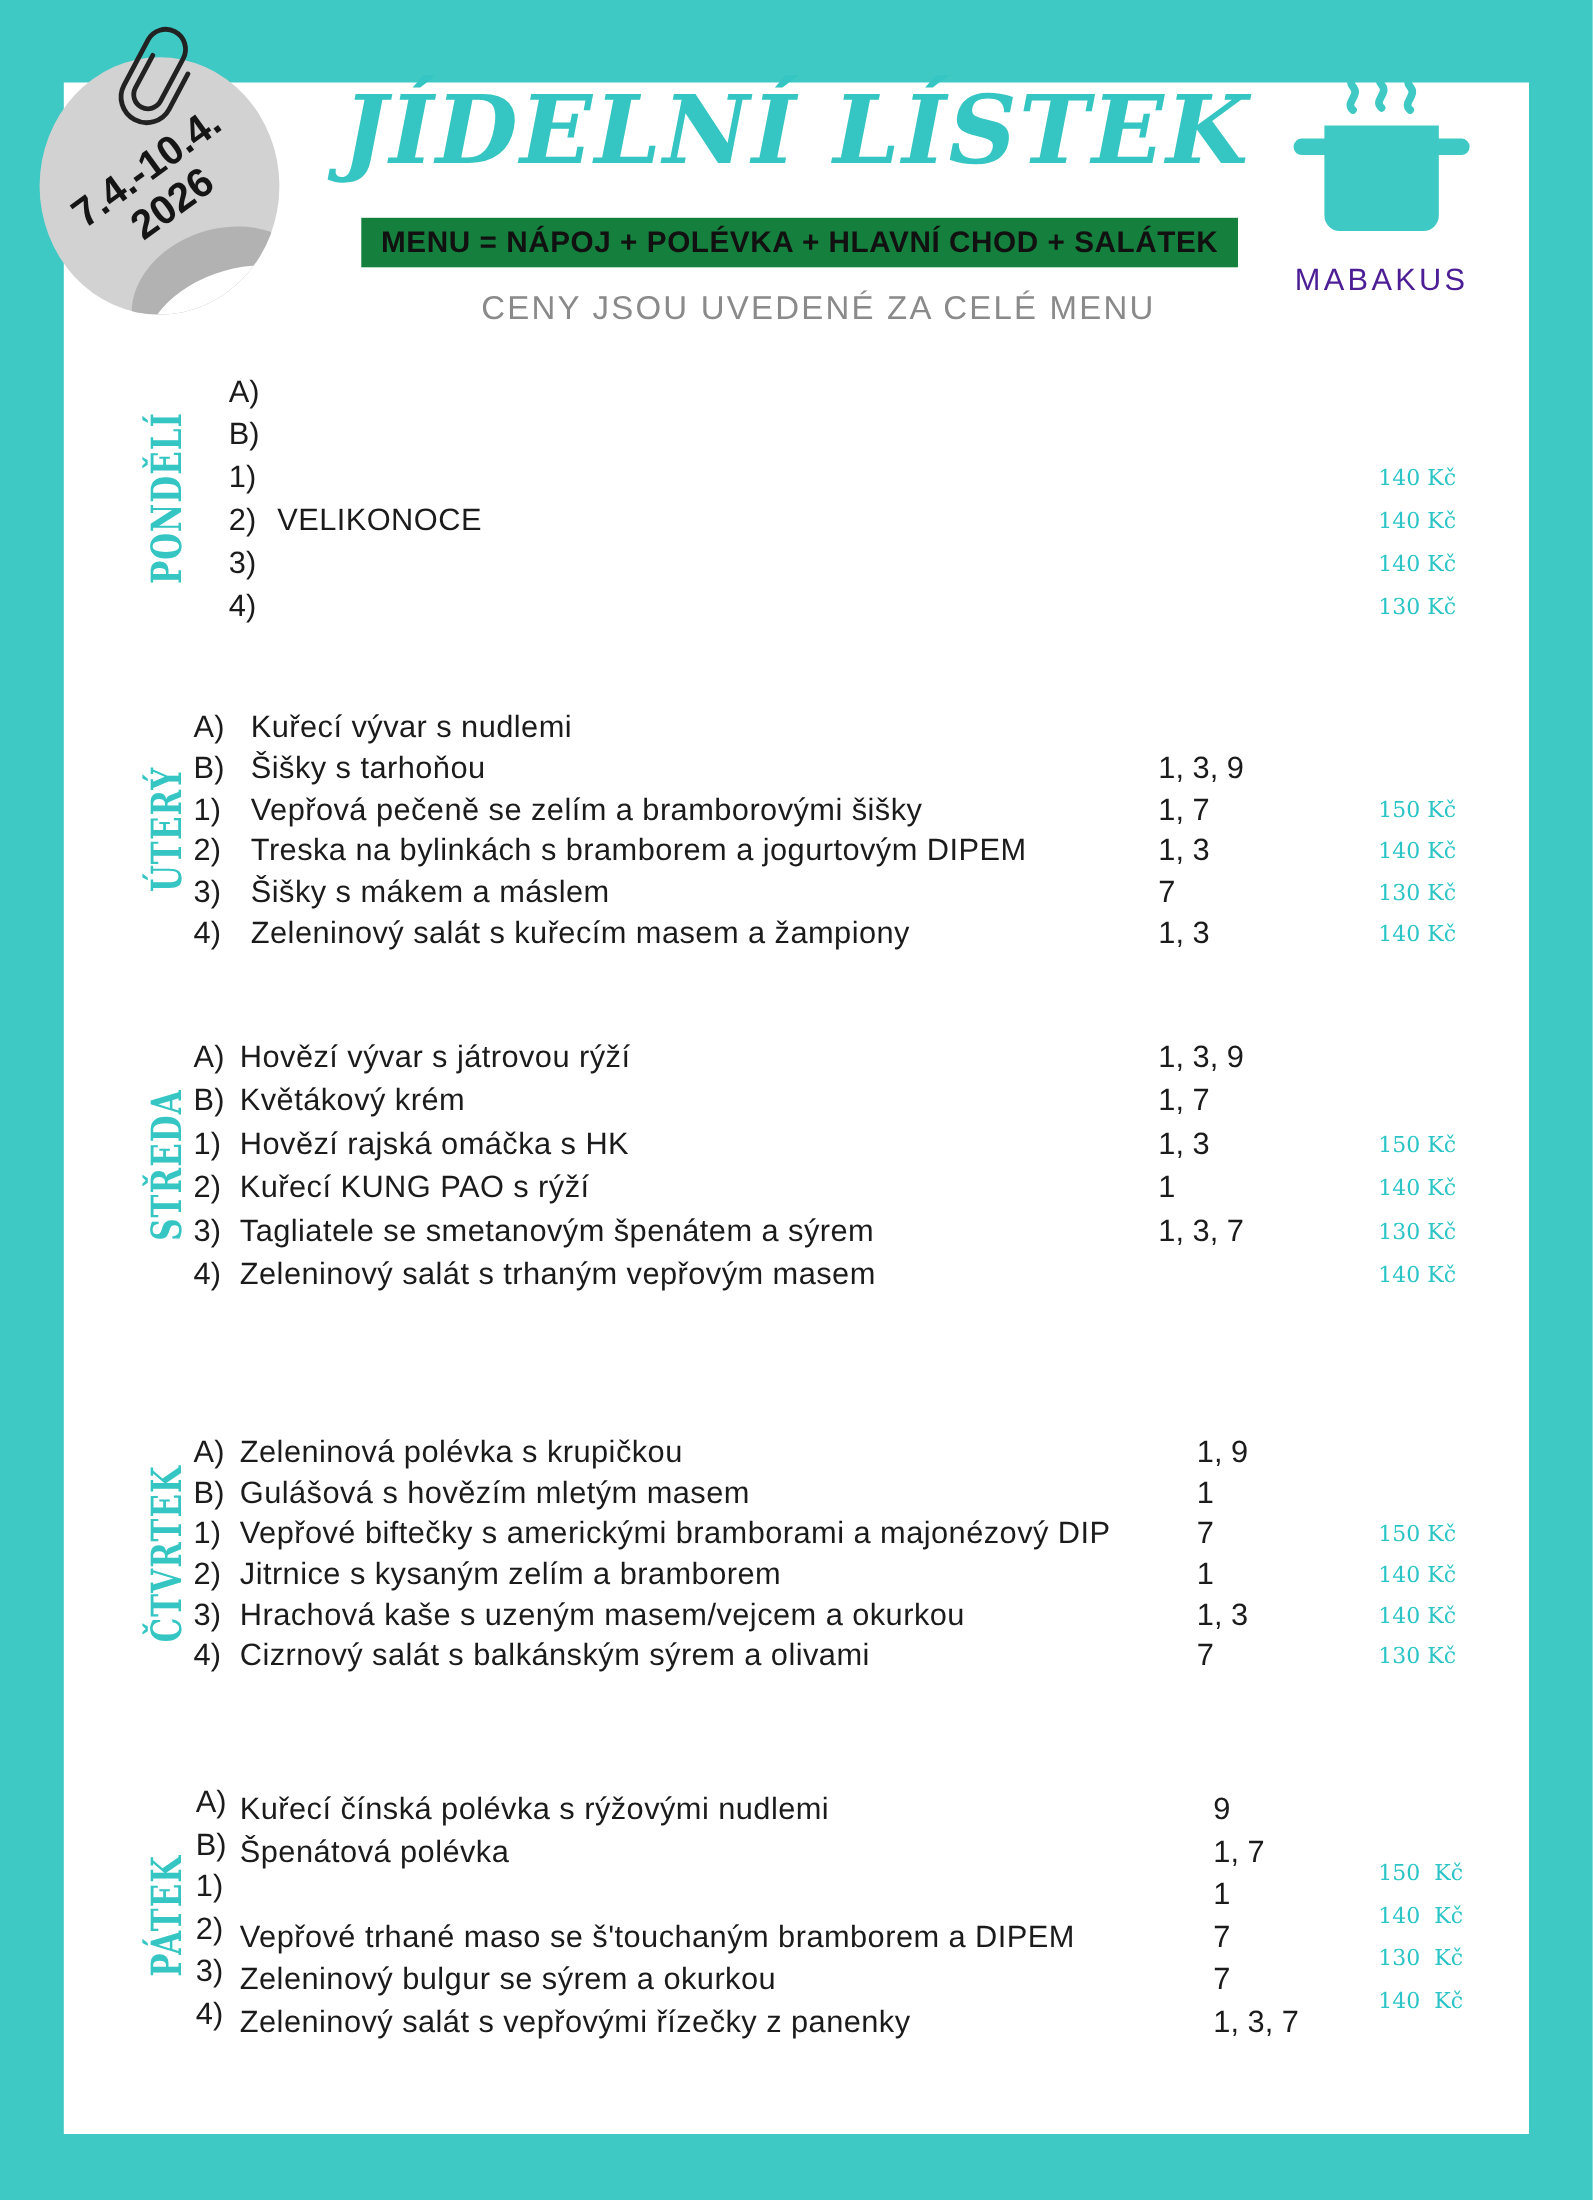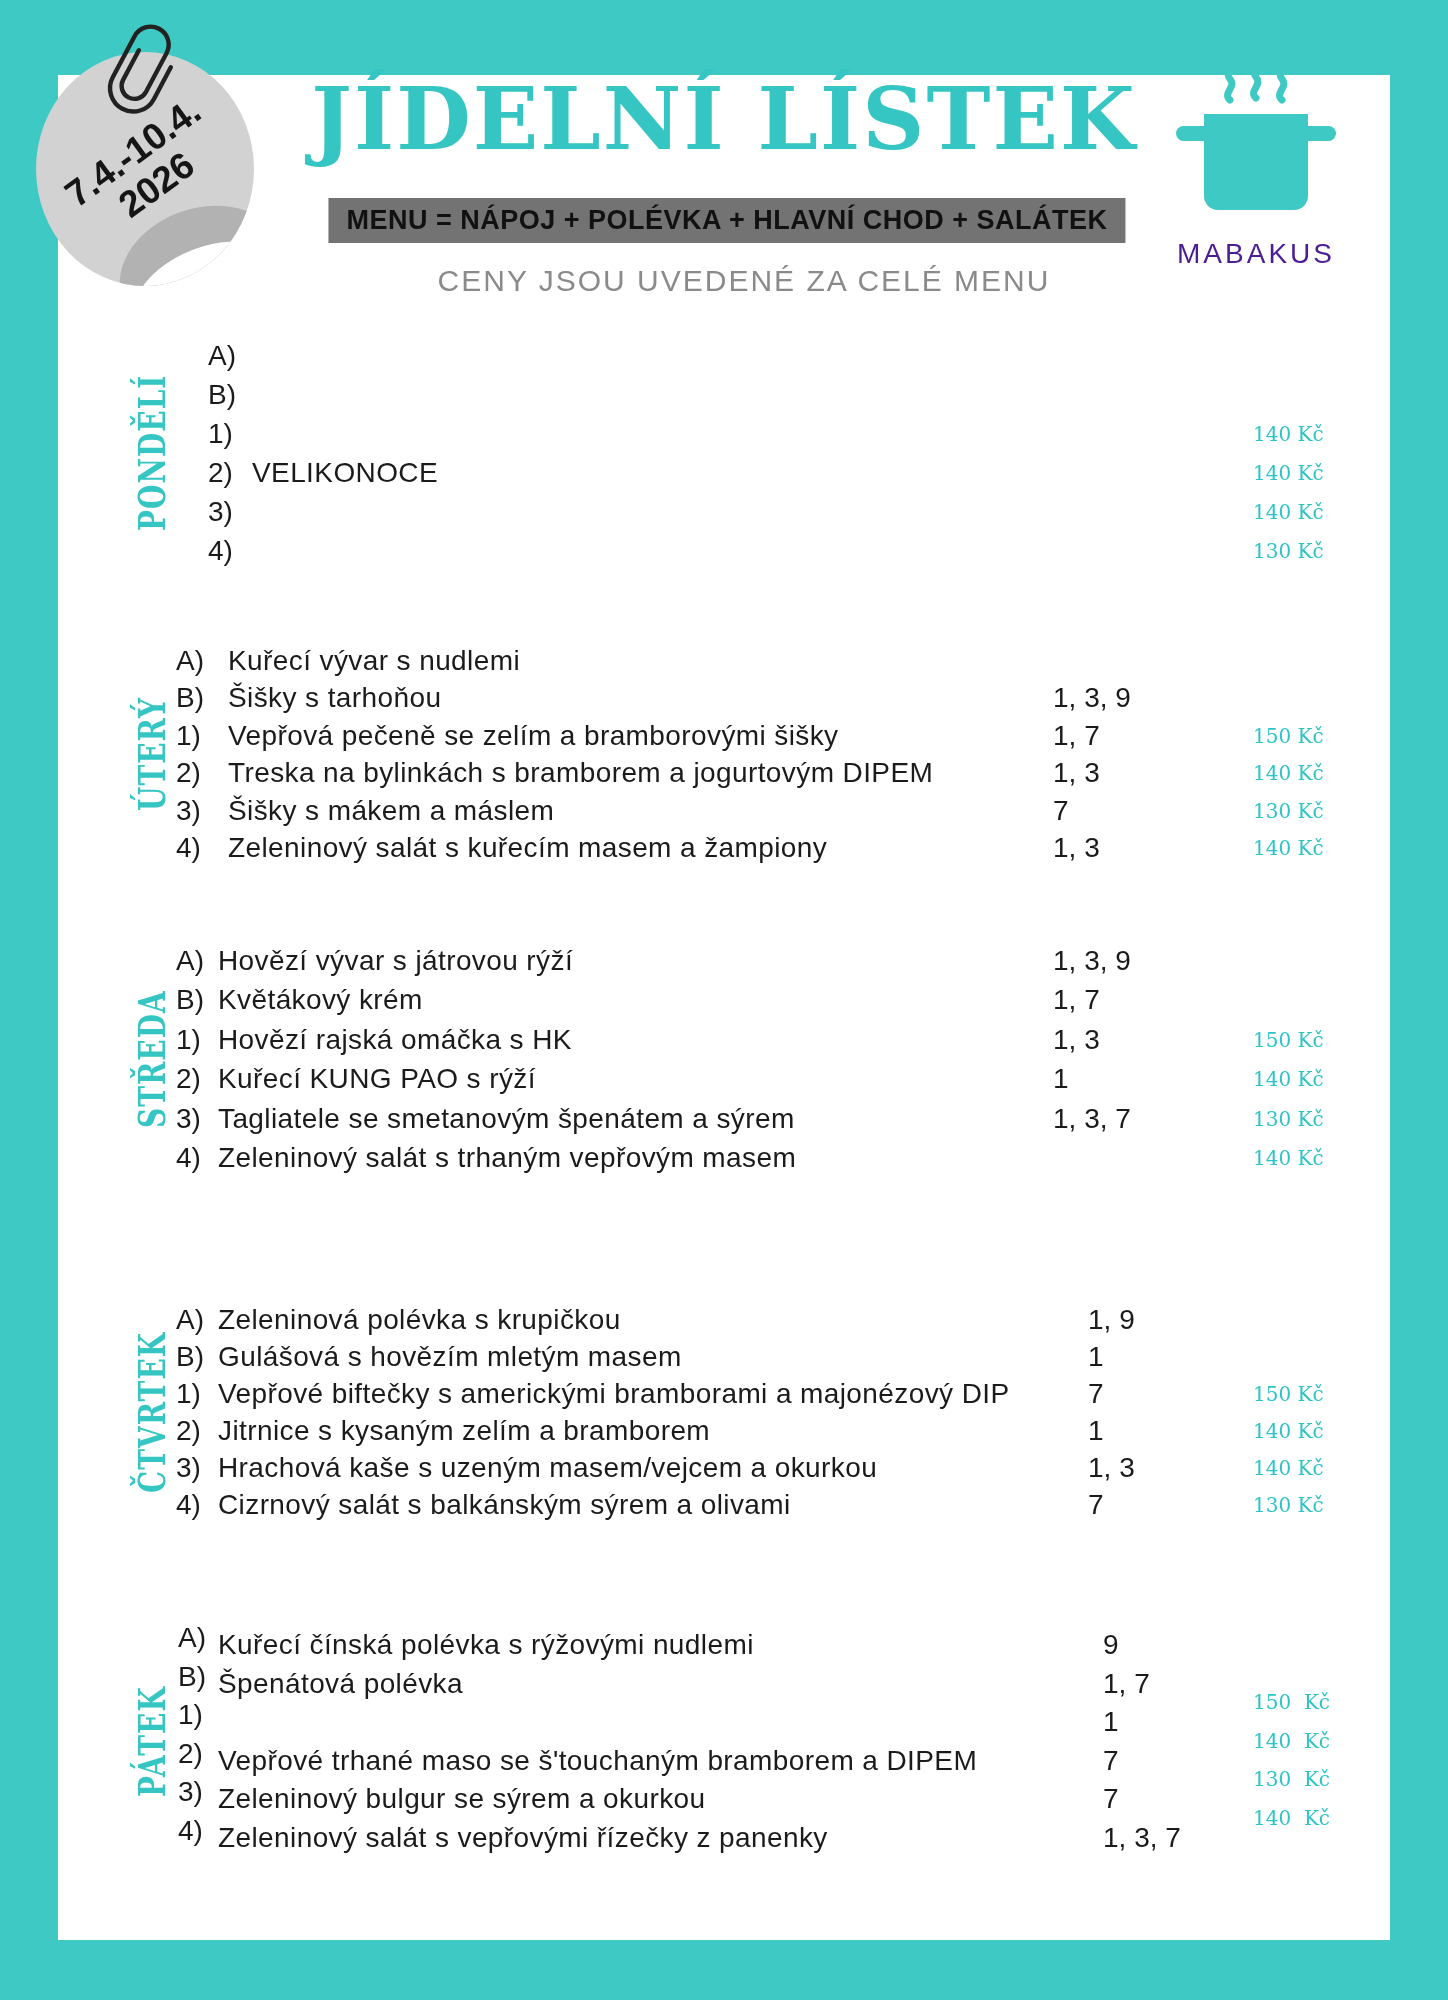--- a/index.html
+++ b/index.html
@@ -13,23 +13,23 @@
   .sticker .shadowfold{position:absolute;width:170px;height:130px;background:#b2b2b2;
            bottom:-52px;right:-34px;border-radius:50%;transform:rotate(-18deg);}
   .sticker .whitefold{position:absolute;width:180px;height:120px;background:#ffffff;
            bottom:-78px;right:-56px;border-radius:50%;transform:rotate(-16deg);}
   .sticker .datewrap{position:absolute;inset:0;display:flex;flex-direction:column;
            align-items:center;justify-content:center;transform:rotate(-36deg);
            font-weight:700;font-size:37px;line-height:1.08;color:#151515;}
   .paperclip{position:absolute;left:112px;top:22px;transform:rotate(28deg);}
   .title{position:absolute;left:0;top:70px;width:1448px;text-align:center;
          font-family:"DejaVu Serif",serif;font-weight:700;font-size:86px;line-height:1.15;
-         color:#35c6c3;letter-spacing:2px;}
+         color:#35c6c3;letter-spacing:2px;font-style:italic;}
   .subtitle{position:absolute;left:727px;top:198px;transform:translateX(-50%);
-            background:#737373;padding:7px 18px;white-space:nowrap;
+            background:#15803d;padding:7px 18px;white-space:nowrap;
             font-weight:700;font-size:27px;letter-spacing:0.5px;color:#111111;}
   .note{position:absolute;left:0;top:264px;width:1448px;text-align:center;
         font-size:30px;letter-spacing:2px;color:#8a8a8a;margin-left:20px;}
   .logo{position:absolute;left:1158px;top:58px;width:196px;text-align:center;}
   .brand{margin-top:4px;font-size:28px;letter-spacing:3px;color:#4c1d95;font-weight:400;text-align:center;}
 
   
   .day{position:absolute;left:0;width:1448px;}
   .day-label{position:absolute;left:124px;top:0;bottom:0;width:56px;
              display:flex;align-items:center;justify-content:center;

